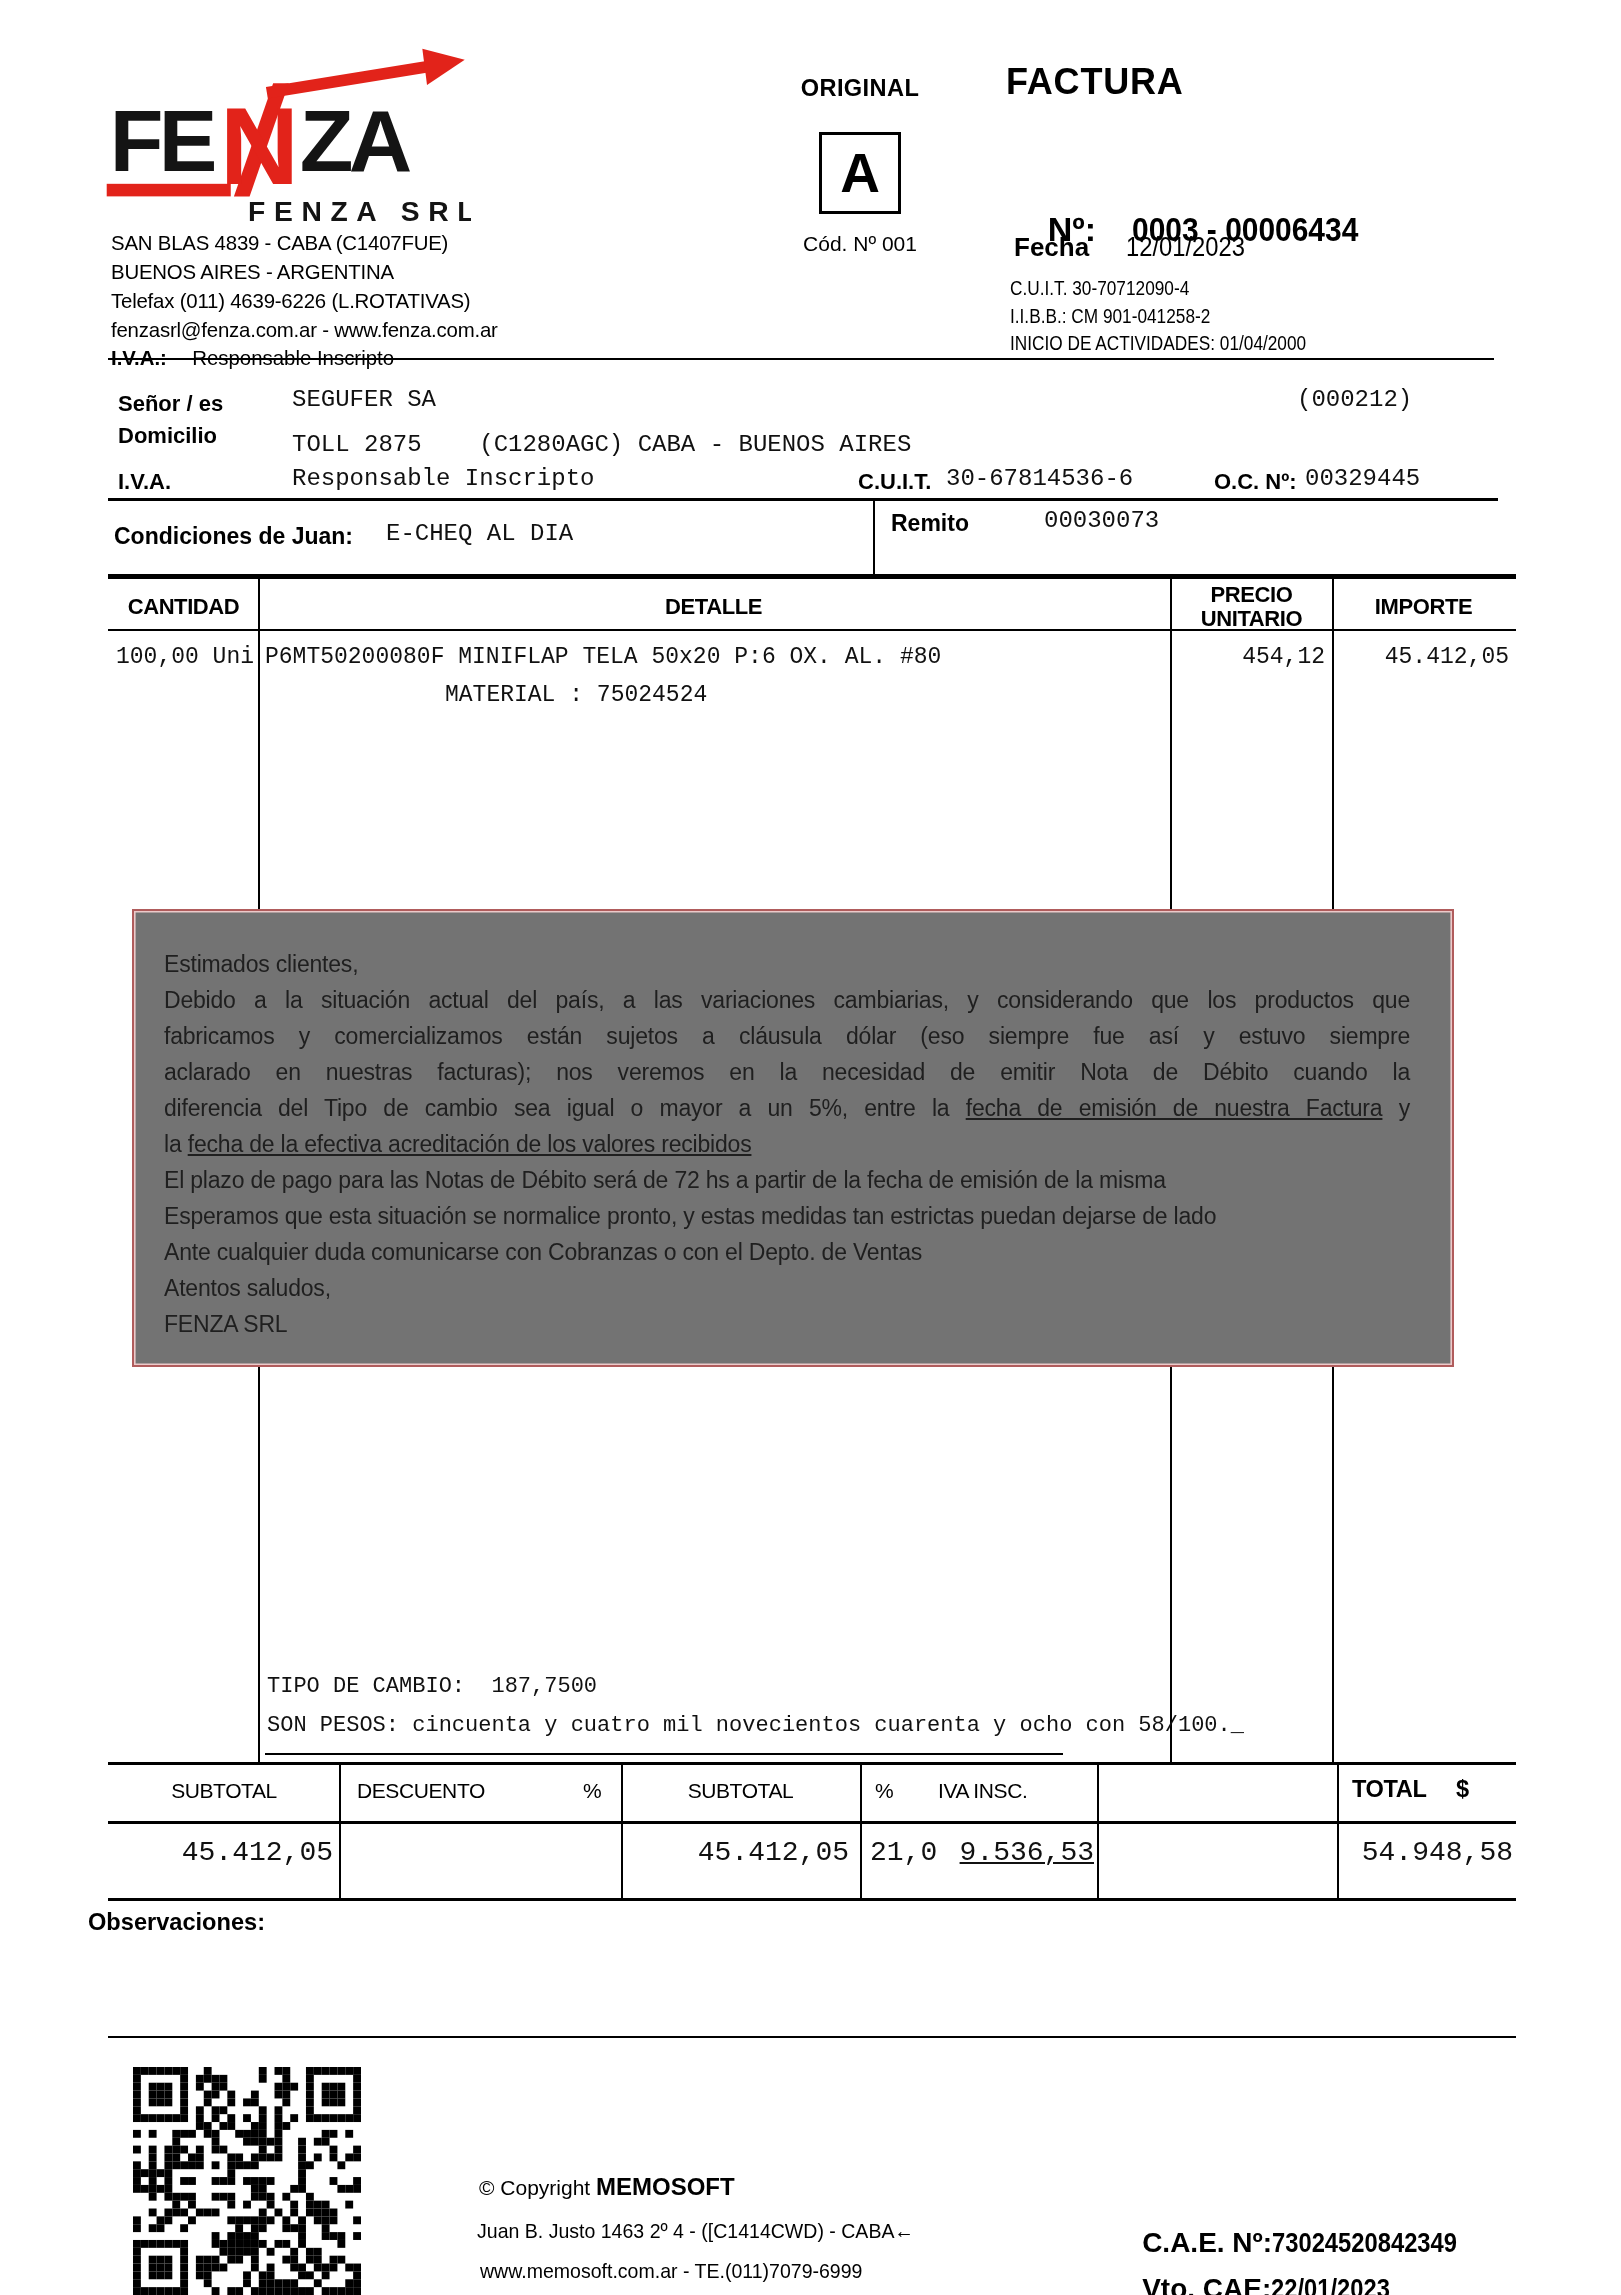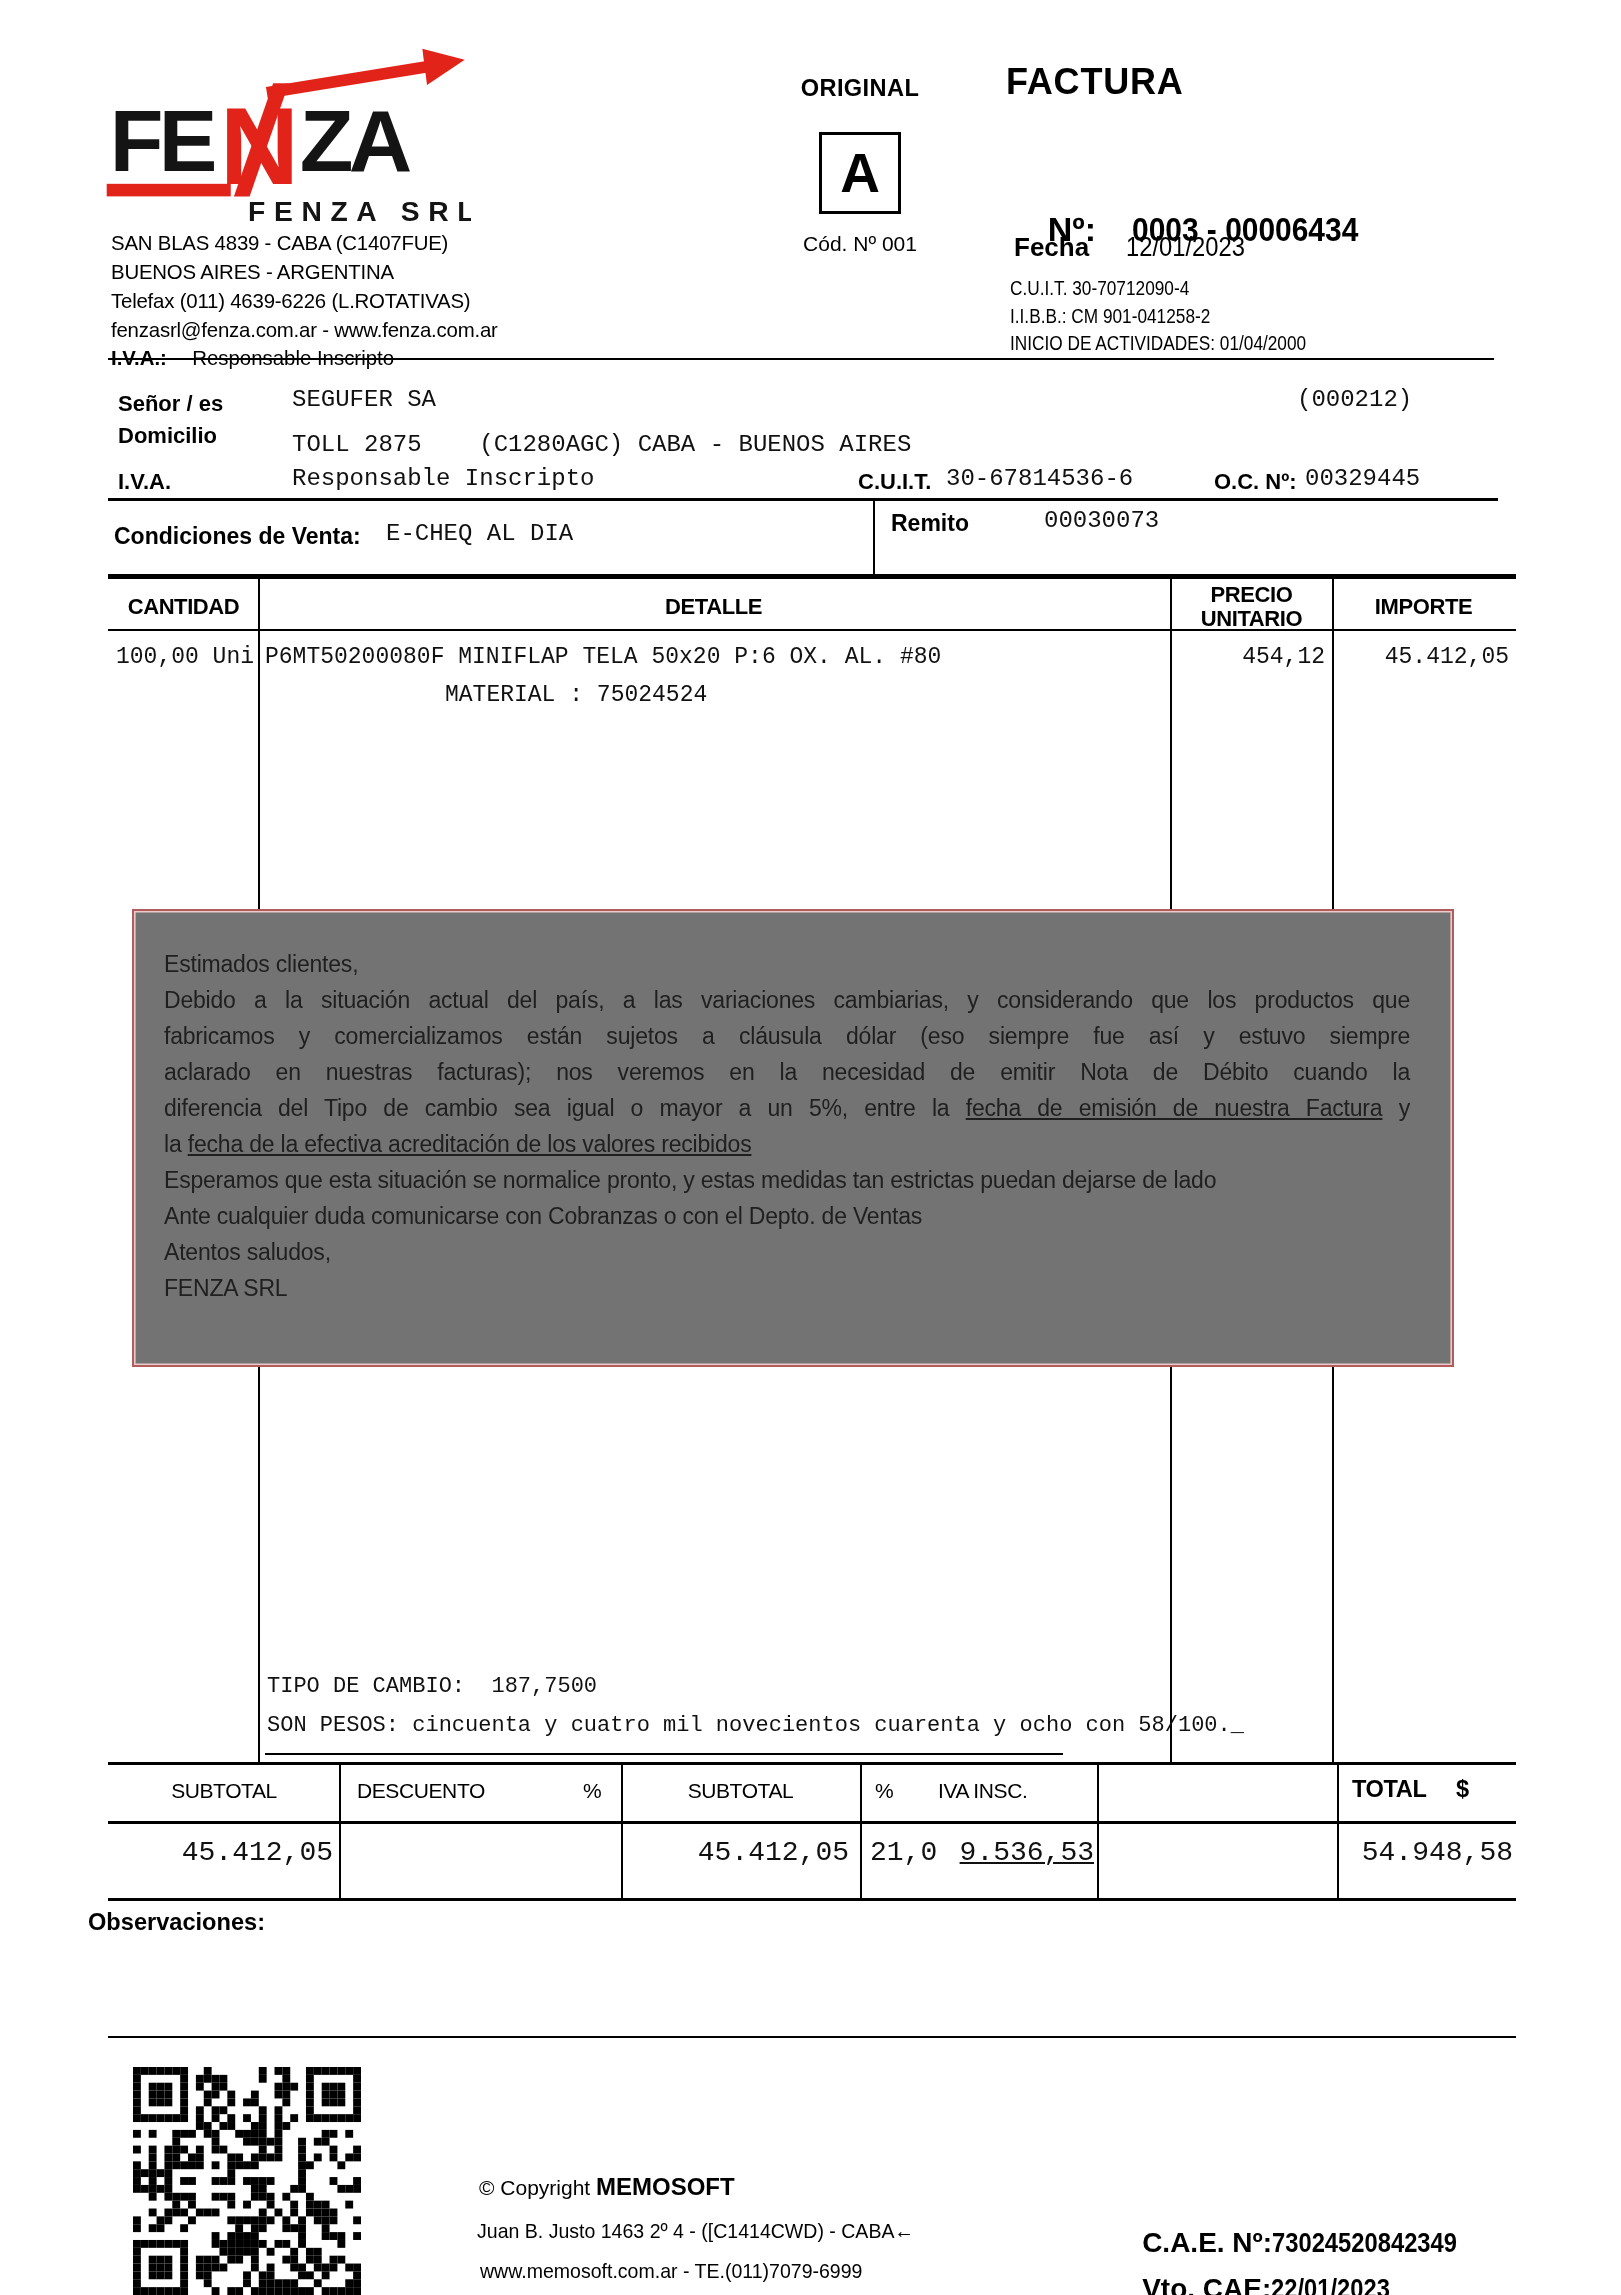--- a/index.html
+++ b/index.html
@@ -100,21 +100,21 @@
 
   <div class="abs b" style="left:118px; top:469px; font-size:22px;">I.V.A.</div>
   <div class="abs mono" style="left:292px; top:465px; font-size:24px;">Responsable Inscripto</div>
   <div class="abs b" style="left:858px; top:469px; font-size:22px;">C.U.I.T.</div>
   <div class="abs mono" style="left:946px; top:465px; font-size:24px;">30-67814536-6</div>
   <div class="abs b" style="left:1214px; top:469px; font-size:22px;">O.C. Nº:</div>
   <div class="abs mono" style="left:1305px; top:465px; font-size:24px;">00329445</div>
 
   <div class="hline" style="left:108px; top:498px; width:1390px; height:3.1px;"></div>
 
-  <div class="abs b" style="left:114px; top:523px; font-size:23px;">Condiciones de Venta:</div>
+  <div class="abs b" style="left:114px; top:523px; font-size:23px;">Condiciones de Juan:</div>
   <div class="abs mono" style="left:386px; top:520px; font-size:24px;">E-CHEQ AL DIA</div>
   <div class="vline" style="left:873px; top:501px; height:78px;"></div>
   <div class="abs b" style="left:891px; top:510px; font-size:23px;">Remito</div>
   <div class="abs mono" style="left:1044px; top:507px; font-size:24px;">00030073</div>
 
   <div class="hline" style="left:108px; top:574px; width:1408px; height:4.7px;"></div>
 
   <div class="abs th center" style="left:108px; top:594px; width:151px;">CANTIDAD</div>
   <div class="abs th center" style="left:258px; top:594px; width:911px;">DETALLE</div>
   <div class="abs th center" style="left:1170px; top:583px; width:163px; line-height:24px;">
@@ -137,20 +137,21 @@
     <div class="abs mono right" style="left:1332px; top:644px; width:177px; font-size:23px;">45.412,05</div>
   </div>
 
   <div class="abs notice" style="left:132px; top:909px; width:1322px; height:458px;">
     <div class="ln">Estimados clientes,</div>
     <div class="ln just">Debido a la situación actual del país, a las variaciones cambiarias, y considerando que los productos que</div>
     <div class="ln just">fabricamos y comercializamos están sujetos a cláusula dólar (eso siempre fue así y estuvo siempre</div>
     <div class="ln just">aclarado en nuestras facturas); nos veremos en la necesidad de emitir Nota de Débito cuando la</div>
     <div class="ln just"><span>diferencia del Tipo de cambio sea igual o mayor a un 5%, entre la </span><span class="u">fecha de emisión de nuestra Factura</span><span> y</span></div>
     <div class="ln"><span>la </span><span class="u">fecha de la efectiva acreditación de los valores recibidos</span></div>
+    <div class="ln">El plazo de pago para las Notas de Débito será de 72 hs a partir de la fecha de emisión de la misma</div>
     <div class="ln">Esperamos que esta situación se normalice pronto, y estas medidas tan estrictas puedan dejarse de lado</div>
     <div class="ln">Ante cualquier duda comunicarse con Cobranzas o con el Depto. de Ventas</div>
     <div class="ln">Atentos saludos,</div>
     <div class="ln">FENZA SRL</div>
   </div>
 
   <div class="abs mono" style="left:267px; top:1674px; font-size:22px;">TIPO DE CAMBIO:  187,7500</div>
   <div class="abs mono" style="left:267px; top:1713px; font-size:22px;">SON PESOS: cincuenta y cuatro mil novecientos cuarenta y ocho con 58/100._</div>
   <div class="hline" style="left:265px; top:1753px; width:798px; height:1.6px;"></div>
 

